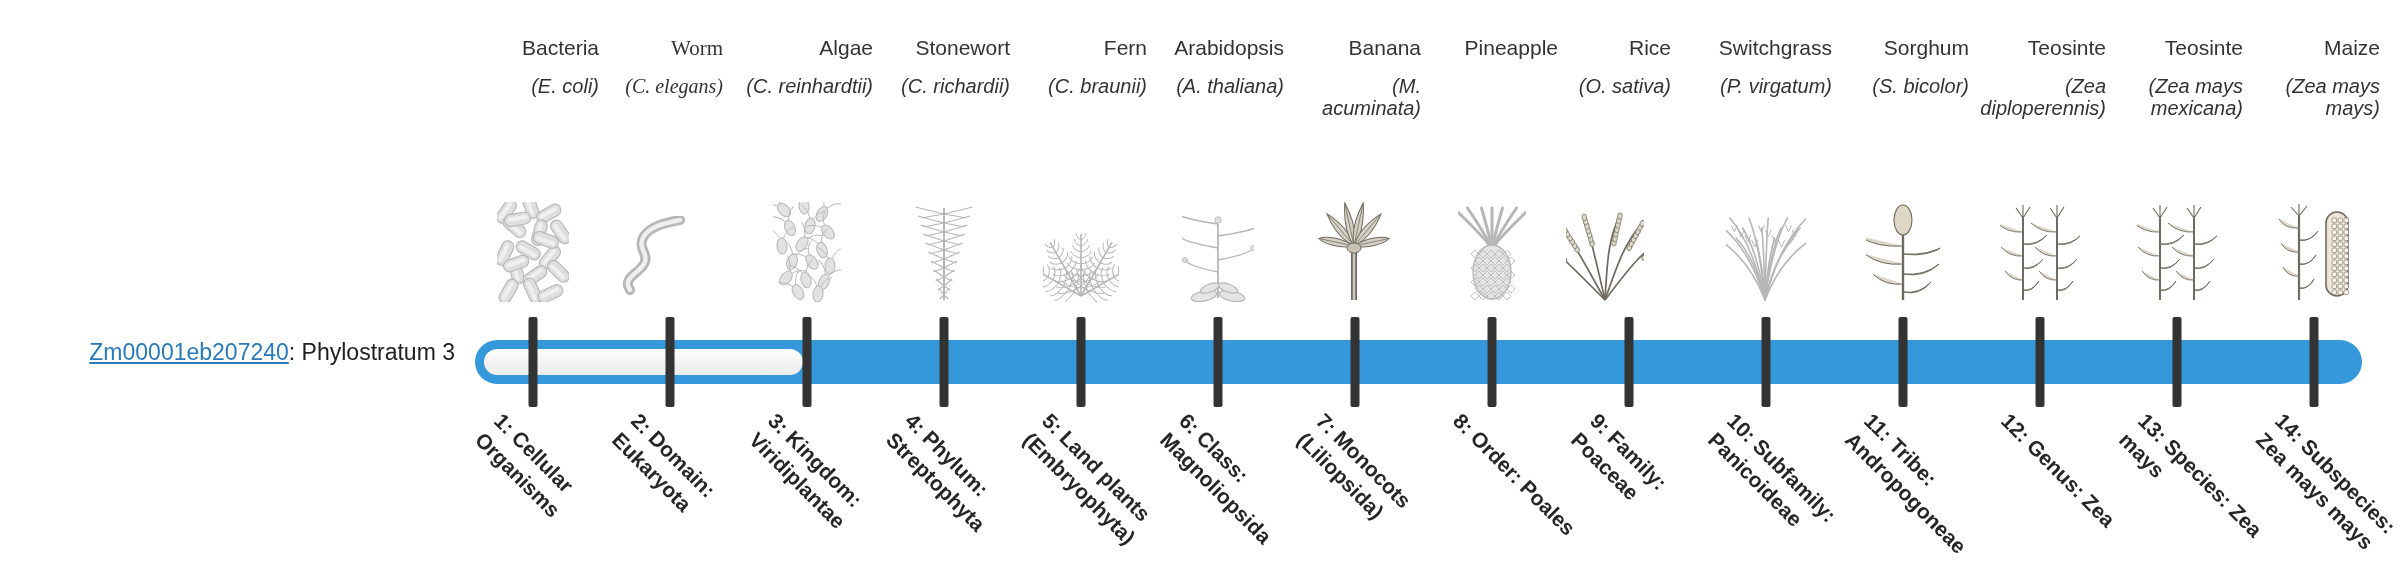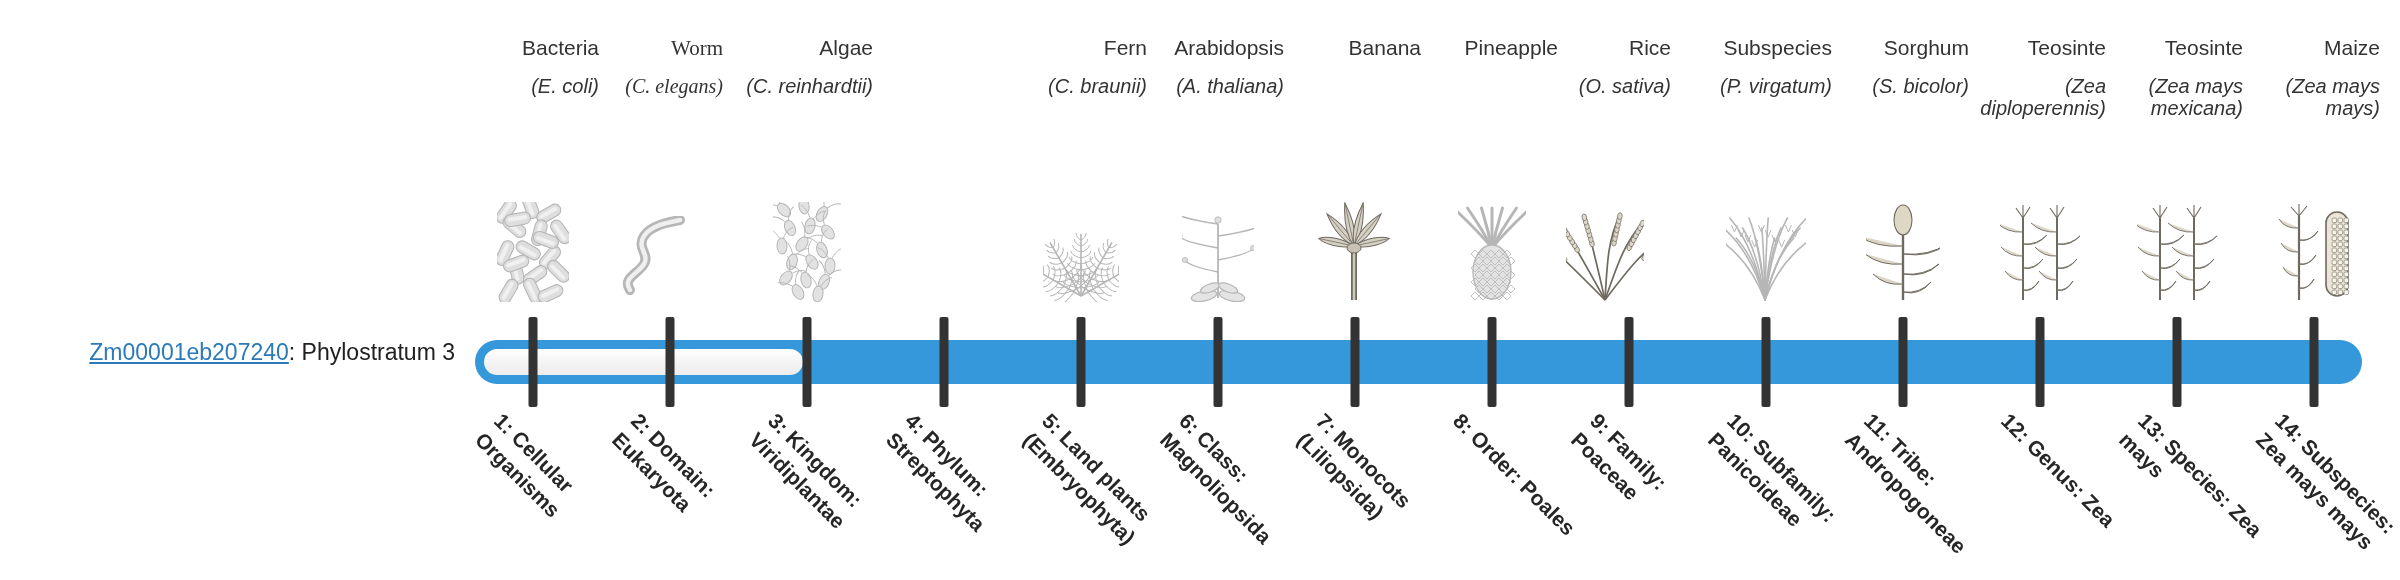--- a/index.html
+++ b/index.html
@@ -331,20 +331,49 @@
             <g transform="translate(24,90) rotate(-30)">
         <ellipse cx="0" cy="0" rx="5" ry="8" fill="#e2e2e2" stroke="#b6b6b6" stroke-width="1"></ellipse>
         <path d="M-2 -8 C-6 -15 -10 -17 -13 -18" fill="none" stroke="#b6b6b6" stroke-width=".9"></path>
         <path d="M2 -8 C5 -15 9 -17 12 -18" fill="none" stroke="#b6b6b6" stroke-width=".9"></path>
             </g>
             <g transform="translate(44,92) rotate(7)">
         <ellipse cx="0" cy="0" rx="5" ry="8" fill="#e2e2e2" stroke="#b6b6b6" stroke-width="1"></ellipse>
         <path d="M-2 -8 C-6 -15 -10 -17 -13 -18" fill="none" stroke="#b6b6b6" stroke-width=".9"></path>
         <path d="M2 -8 C5 -15 9 -17 12 -18" fill="none" stroke="#b6b6b6" stroke-width=".9"></path>
             </g>
+          </svg>
+     </div>
+      </div>
+      <div class="col" style="left: 423px; width: 132px;">
+        <div class="common-name">Stonewort</div>
+     <div class="sci-name">(C. richardii)</div>
+     <div class="art-wrap">
+        <svg class="art" width="70" height="100" viewBox="0 0 66 100">
+            <path d="M33 98 L33 6" stroke="#b6b6b6" stroke-width="2" fill="none"></path>
+            <path d="M33 12 L4.31111111111111 5 M33 12 L61.68888888888889 5
+             M33 12 L10.048888888888886 16 M33 12 L55.95111111111112 16" stroke="#b6b6b6" stroke-width="1.1" fill="none"></path>
+            <path d="M33 21 L6.911111111111111 14 M33 21 L59.08888888888889 14
+             M33 21 L12.128888888888888 25 M33 21 L53.87111111111111 25" stroke="#b6b6b6" stroke-width="1.1" fill="none"></path>
+            <path d="M33 30 L9.51111111111111 23 M33 30 L56.488888888888894 23
+             M33 30 L14.208888888888886 34 M33 30 L51.791111111111114 34" stroke="#b6b6b6" stroke-width="1.1" fill="none"></path>
+            <path d="M33 39 L12.11111111111111 32 M33 39 L53.888888888888886 32
+             M33 39 L16.288888888888888 43 M33 39 L49.71111111111111 43" stroke="#b6b6b6" stroke-width="1.1" fill="none"></path>
+            <path d="M33 48 L14.711111111111112 41 M33 48 L51.28888888888889 41
+             M33 48 L18.36888888888889 52 M33 48 L47.63111111111111 52" stroke="#b6b6b6" stroke-width="1.1" fill="none"></path>
+            <path d="M33 57 L17.31111111111111 50 M33 57 L48.68888888888889 50
+             M33 57 L20.448888888888888 61 M33 57 L45.55111111111111 61" stroke="#b6b6b6" stroke-width="1.1" fill="none"></path>
+            <path d="M33 66 L19.91111111111111 59 M33 66 L46.08888888888889 59
+             M33 66 L22.528888888888886 70 M33 66 L43.471111111111114 70" stroke="#b6b6b6" stroke-width="1.1" fill="none"></path>
+            <path d="M33 75 L22.511111111111113 68 M33 75 L43.48888888888889 68
+             M33 75 L24.608888888888888 79 M33 75 L41.391111111111115 79" stroke="#b6b6b6" stroke-width="1.1" fill="none"></path>
+            <path d="M33 84 L25.11111111111111 77 M33 84 L40.888888888888886 77
+             M33 84 L26.68888888888889 88 M33 84 L39.31111111111111 88" stroke="#b6b6b6" stroke-width="1.1" fill="none"></path>
+            <path d="M33 93 L27.711111111111112 86 M33 93 L38.28888888888889 86
+             M33 93 L28.76888888888889 97 M33 93 L37.23111111111111 97" stroke="#b6b6b6" stroke-width="1.1" fill="none"></path>
           </svg>
      </div>
       </div>
       <div class="col" style="left: 560px; width: 132px;">
         <div class="common-name">Fern</div>
      <div class="sci-name">(C. braunii)</div>
      <div class="art-wrap">
         <svg class="art" width="76" height="100" viewBox="0 0 72 100">
             <g transform="translate(36,94) rotate(-60)">
             <path d="M0 0 L0 -62" stroke="#b6b6b6" stroke-width="1.6" fill="none"></path>
@@ -430,20 +459,21 @@
           <ellipse cx="48" cy="94" rx="13" ry="5" transform="rotate(12 48 94)"></ellipse>
           <ellipse cx="26" cy="86" rx="10" ry="4" transform="rotate(-20 26 86)"></ellipse>
           <ellipse cx="44" cy="86" rx="10" ry="4" transform="rotate(20 44 86)"></ellipse>
             </g>
           <circle cx="34" cy="18" r="3.2" fill="#e0e0e0" stroke="#b6b6b6" stroke-width=".9"></circle>
           </svg>
      </div>
       </div>
       <div class="col" style="left: 834px; width: 132px;">
         <div class="common-name">Banana</div>
+     <div class="sci-name">(M. acuminata)</div>
      <div class="art-wrap">
         <svg class="art" width="78" height="100" viewBox="0 0 74 100">
             <path d="M36 98 L36 46" stroke="#6f6a60" stroke-width="6" fill="none"></path>
              <path d="M36 98 L36 46" stroke="#cfc9bd" stroke-width="2.5" fill="none"></path>
             <g transform="translate(36,44) rotate(-78)">
             <path d="M0 0 C6 -14 4 -30 0 -36 C-4 -30 -6 -14 0 0 Z" fill="#d5d0c4" stroke="#6f6a60" stroke-width="1"></path>
             <path d="M0 0 L0 -36" stroke="#6f6a60" stroke-width=".7"></path>
             </g>
             <g transform="translate(36,44) rotate(-40)">
             <path d="M0 0 C6 -14 4 -30 0 -42 C-4 -30 -6 -14 0 0 Z" fill="#d5d0c4" stroke="#6f6a60" stroke-width="1"></path>
@@ -581,21 +611,21 @@
               <ellipse cx="4" cy="-67" rx="2.3" ry="3.4" fill="#ded8c9" stroke="#6f6a60" stroke-width=".7"></ellipse>
               <ellipse cx="4.5" cy="-71.5" rx="2.3" ry="3.4" fill="#ded8c9" stroke="#6f6a60" stroke-width=".7"></ellipse>
               <ellipse cx="5" cy="-76" rx="2.3" ry="3.4" fill="#ded8c9" stroke="#6f6a60" stroke-width=".7"></ellipse>
               <ellipse cx="5.5" cy="-80.5" rx="2.3" ry="3.4" fill="#ded8c9" stroke="#6f6a60" stroke-width=".7"></ellipse>
               <ellipse cx="6" cy="-85" rx="2.3" ry="3.4" fill="#ded8c9" stroke="#6f6a60" stroke-width=".7"></ellipse>
             </g>
           </svg>
      </div>
       </div>
       <div class="col" style="left: 1245px; width: 132px;">
-        <div class="common-name">Subspecies</div>
+        <div class="common-name">Switchgrass</div>
      <div class="sci-name">(P. virgatum)</div>
      <div class="art-wrap">
         <svg class="art" width="80" height="100" viewBox="0 0 76 100">
             <path d="M37 98 C25 67 8.200000000000003 48.4 -11 36" stroke="#b6b6b6" stroke-width="1.6" fill="none" stroke-linecap="round"></path>
             <path d="M37 98 C26.6 62 12.04 40.4 -4.600000000000001 26" stroke="#b6b6b6" stroke-width="1.6" fill="none" stroke-linecap="round"></path>
             <path d="M37 98 C28.2 57 15.879999999999999 32.39999999999999 1.7999999999999972 16" stroke="#b6b6b6" stroke-width="1.6" fill="none" stroke-linecap="round"></path>
             <path d="M37 98 C29.8 67 19.720000000000002 48.4 8.200000000000003 36" stroke="#b6b6b6" stroke-width="1.6" fill="none" stroke-linecap="round"></path>
             <path d="M37 98 C31.4 62 23.560000000000002 40.4 14.600000000000001 26" stroke="#b6b6b6" stroke-width="1.6" fill="none" stroke-linecap="round"></path>
             <path d="M37 98 C33 57 27.4 32.39999999999999 21 16" stroke="#b6b6b6" stroke-width="1.6" fill="none" stroke-linecap="round"></path>
             <path d="M37 98 C34.6 67 31.240000000000002 48.4 27.400000000000006 36" stroke="#b6b6b6" stroke-width="1.6" fill="none" stroke-linecap="round"></path>

